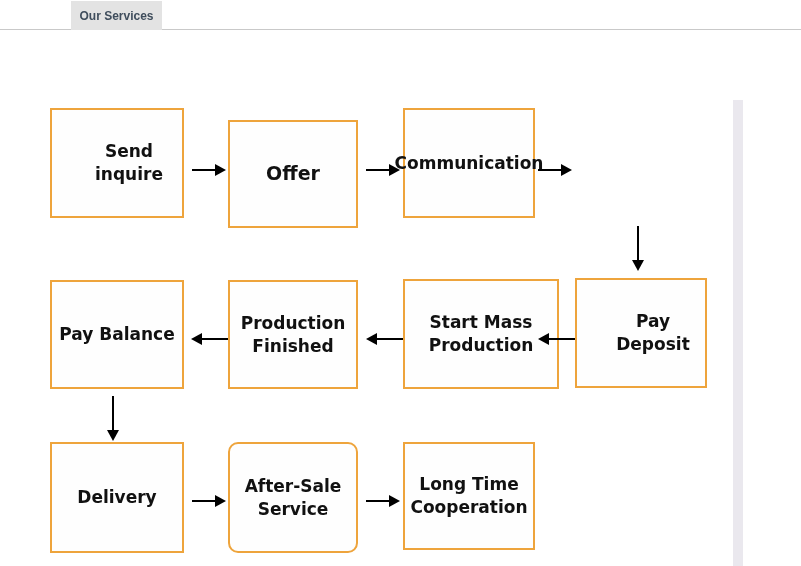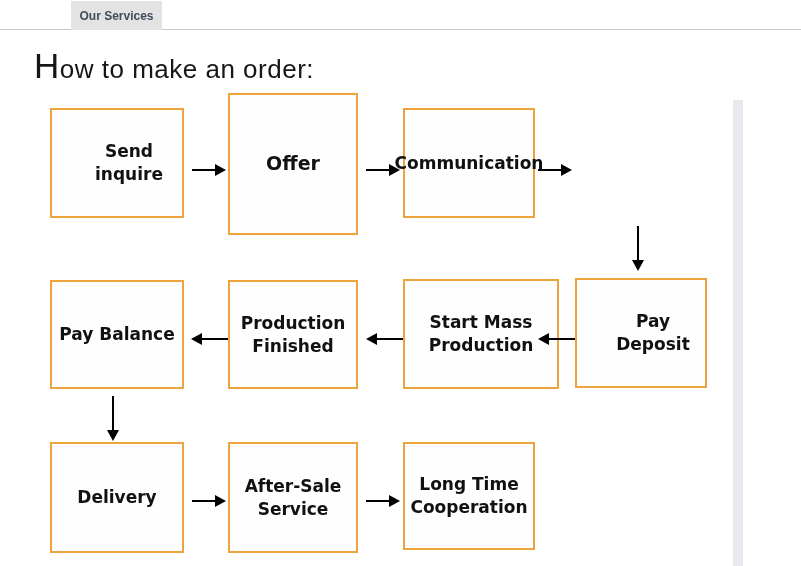--- a/index.html
+++ b/index.html
@@ -54,29 +54,29 @@
     border:2px solid #eea43c;
     display:flex; align-items:center; justify-content:center;
     text-align:center;
     font-family:"DejaVu Sans", sans-serif;
     font-weight:bold; font-size:17px; color:#111;
     line-height:1.35;
     white-space:pre-line;
   }
   
   .b-send      { left:50px;  top:18px;  width:134px; height:110px;padding-left:24px; }
-  .b-offer     { left:228px; top:3px;  width:130px; height:142px; font-size:19px; }
+  .b-offer     { left:228px; top:30px;  width:130px; height:108px; font-size:19px; }
   .b-comm      { left:403px; top:18px;  width:132px; height:110px; }
   .b-pre       { left:575px; top:17px;  width:132px; height:112px; font-size:16px; }
   .b-paybal    { left:50px;  top:190px; width:134px; height:109px; }
   .b-prodfin   { left:228px; top:190px; width:130px; height:109px; }
   .b-startmass { left:403px; top:189px; width:156px; height:110px; }
   .b-paydep    { left:575px; top:188px; width:132px; height:110px;padding-left:24px; }
   .b-delivery  { left:50px;  top:352px; width:134px; height:111px; }
-  .b-aftersale { left:228px; top:352px; width:130px; height:111px; }
+  .b-aftersale { left:228px; top:352px; width:130px; height:111px;border-radius:10px; }
   .b-longtime  { left:403px; top:352px; width:132px; height:108px; }
 
   
   .arrow-h { position:absolute; height:2px; background:#000; }
   .arrow-h.right::after {
     content:""; position:absolute; right:-10px; top:-5px;
     border-left:11px solid #000;
     border-top:6px solid transparent; border-bottom:6px solid transparent;
   }
   .arrow-h.left::before {
@@ -104,21 +104,20 @@
 </style>
 </head>
 <body>
 
 <div class="page">
 
   <div class="tabbar">
     <div class="tab">Our Services</div>
   </div>
 
-  <div class="title">How to make an order:</div>
 
   <div class="flowchart">
 
     <div class="side-strip"></div>
 
     <div class="fbox b-send">Send inquire</div>
     <div class="fbox b-offer">Offer</div>
     <div class="fbox b-comm">Communication</div>
 
     <div class="fbox b-paybal">Pay Balance</div>

